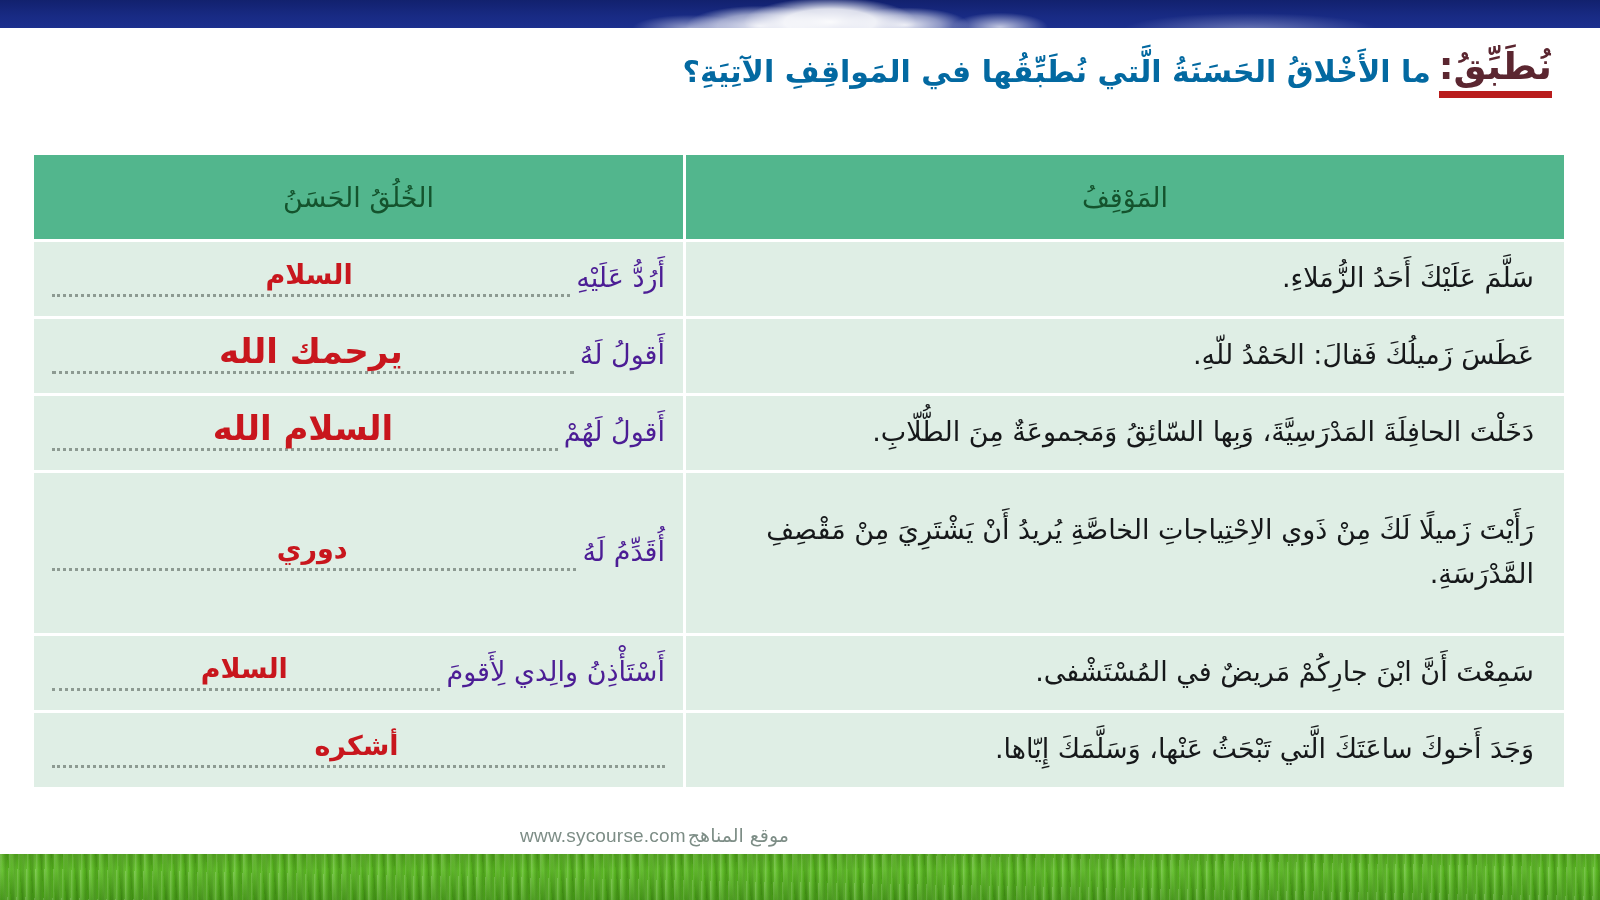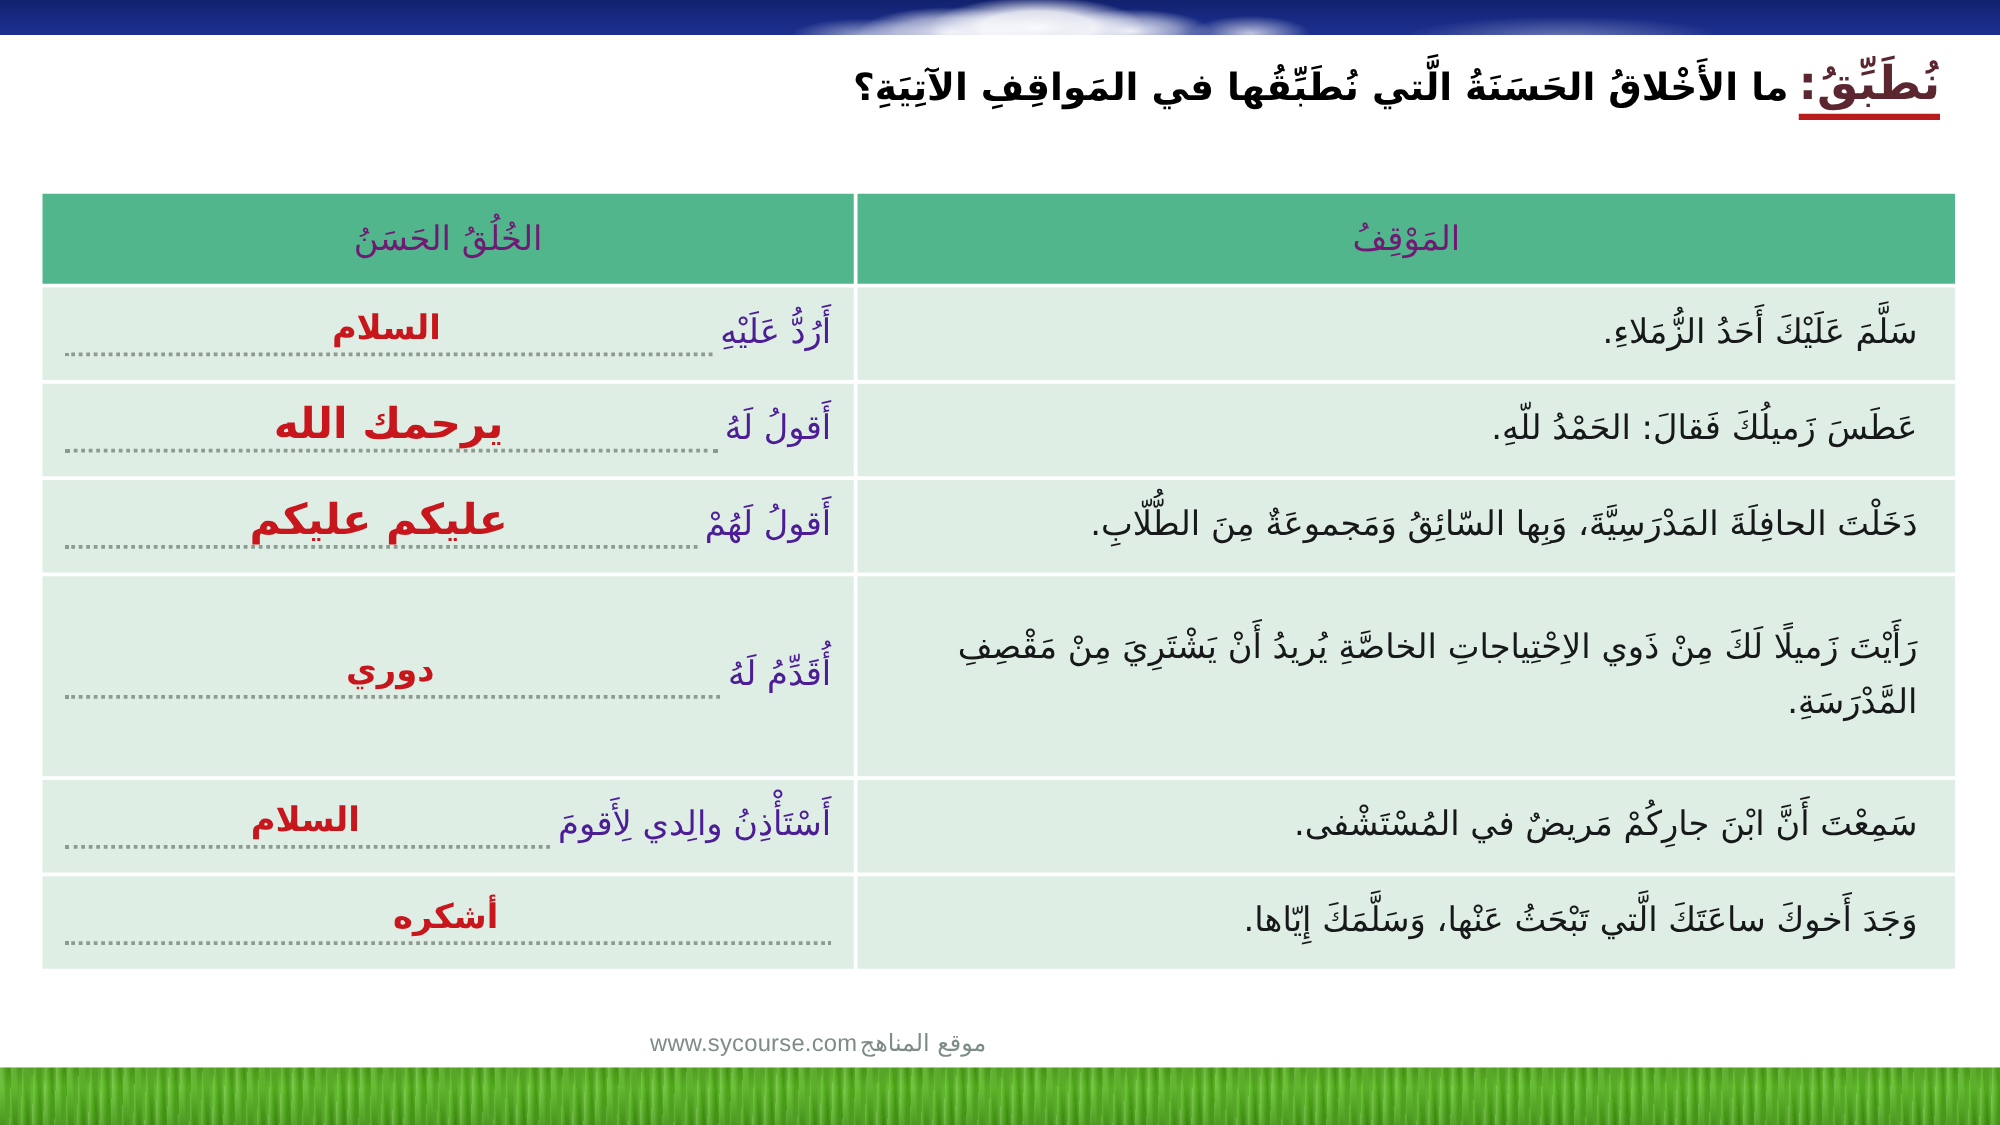--- a/index.html
+++ b/index.html
@@ -57,52 +57,52 @@
     text-align: right;
     direction: rtl;
     white-space: nowrap;
   }
   .title-key {
     display: inline-block;
     font-size: 37px;
     font-weight: bold;
     color: #5b2630;
     letter-spacing: 0;
-    border-bottom: 5px solid #b91c1c;
+    border-bottom: 7px solid #b91c1c;
     padding-bottom: 1px;
     line-height: 1.25;
     vertical-align: middle;
   }
   .title-rest {
     display: inline-block;
     font-size: 30px;
     font-weight: bold;
-    color: #000000;
+    color: #0369a1;
     margin-right: 8px;
     line-height: 1.3;
     vertical-align: middle;
   }
 
   
   .worksheet-table {
     position: absolute;
     top: 152px;
     right: 33px;
     width: 1533px;
     border-collapse: separate;
     border-spacing: 3px 3px;
     direction: rtl;
     table-layout: fixed;
   }
   .worksheet-table th {
     background: #52b68d;
-    color: #701a75;
+    color: #14532d;
     font-size: 27px;
     font-weight: normal;
-    height: 72px;
+    height: 84px;
     text-align: center;
     vertical-align: middle;
   }
   .worksheet-table td {
     background: #dfeee5;
     vertical-align: middle;
     padding: 0;
   }
   col.col-situation { width: 878px; }
   col.col-manner    { width: 649px; }
@@ -243,21 +243,21 @@
       </tr>
 
       <tr>
         <td>
           <div class="situation">دَخَلْتَ الحافِلَةَ المَدْرَسِيَّةَ، وَبِها السّائِقُ وَمَجموعَةٌ مِنَ الطُّلّابِ.</div>
         </td>
         <td>
           <div class="manner">
             <span class="manner-prompt">أَقولُ لَهُمْ</span>
             <span class="manner-blank">
-              <span class="manner-answer wide">عليكم عليكم</span>
+              <span class="manner-answer wide">السلام الله</span>
             </span>
           </div>
         </td>
       </tr>
 
       <tr class="row-tall">
         <td>
           <div class="situation">رَأَيْتَ زَميلًا لَكَ مِنْ ذَوي الاِحْتِياجاتِ الخاصَّةِ يُريدُ أَنْ يَشْتَرِيَ مِنْ مَقْصِفِ المَّدْرَسَةِ.</div>
         </td>
         <td>

